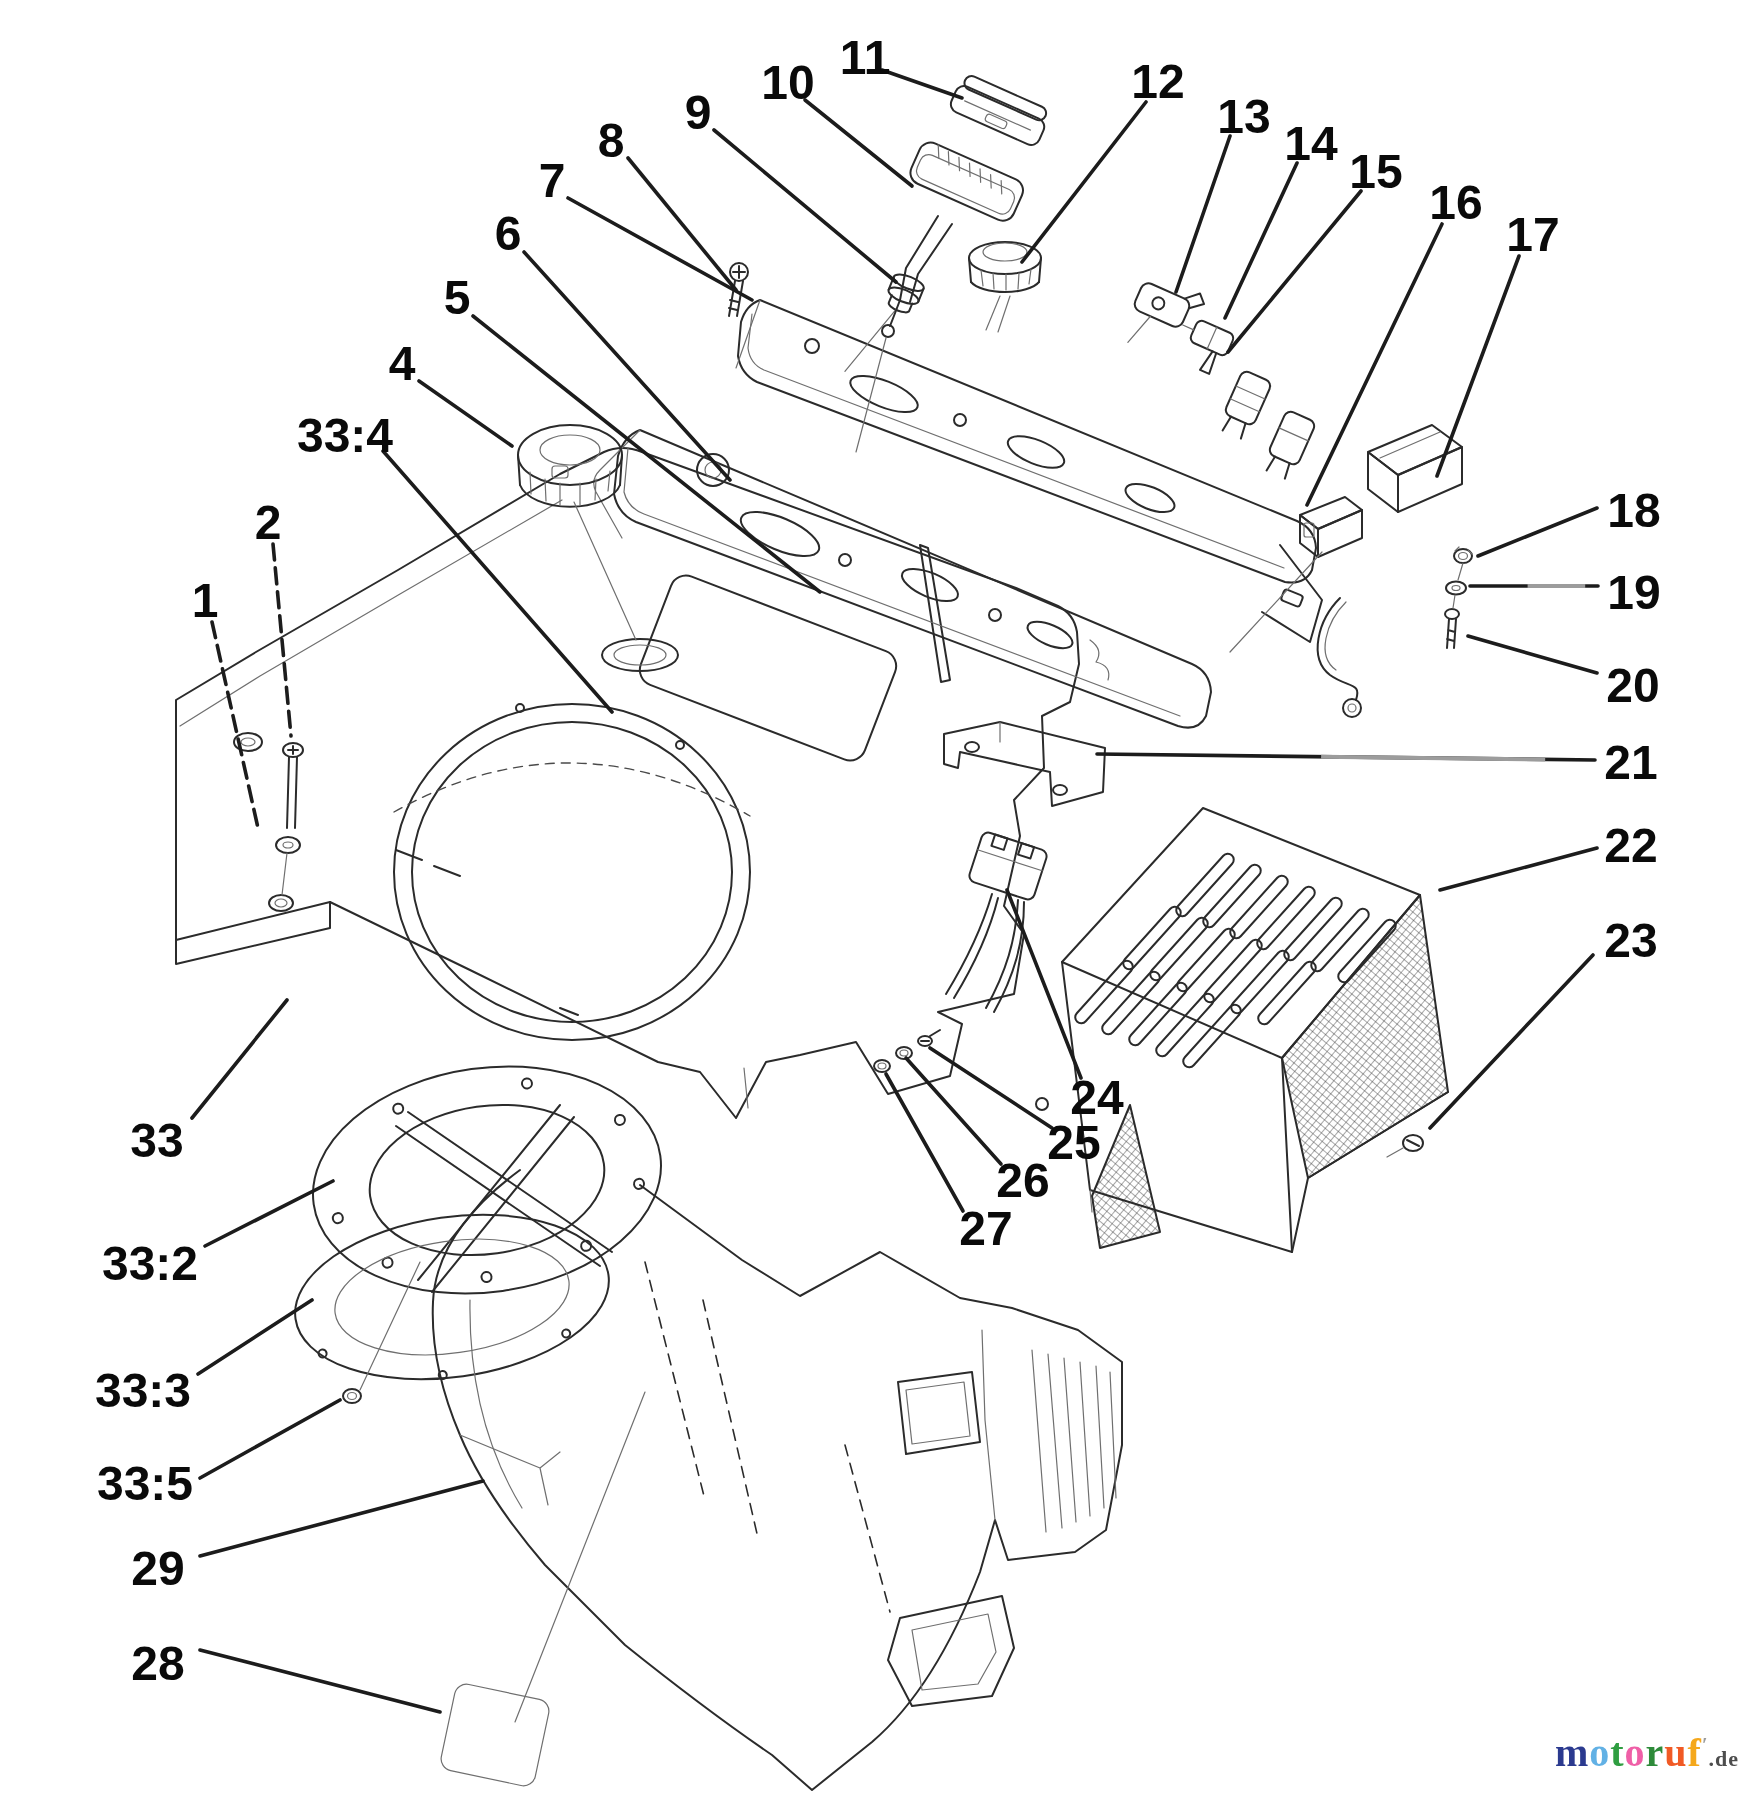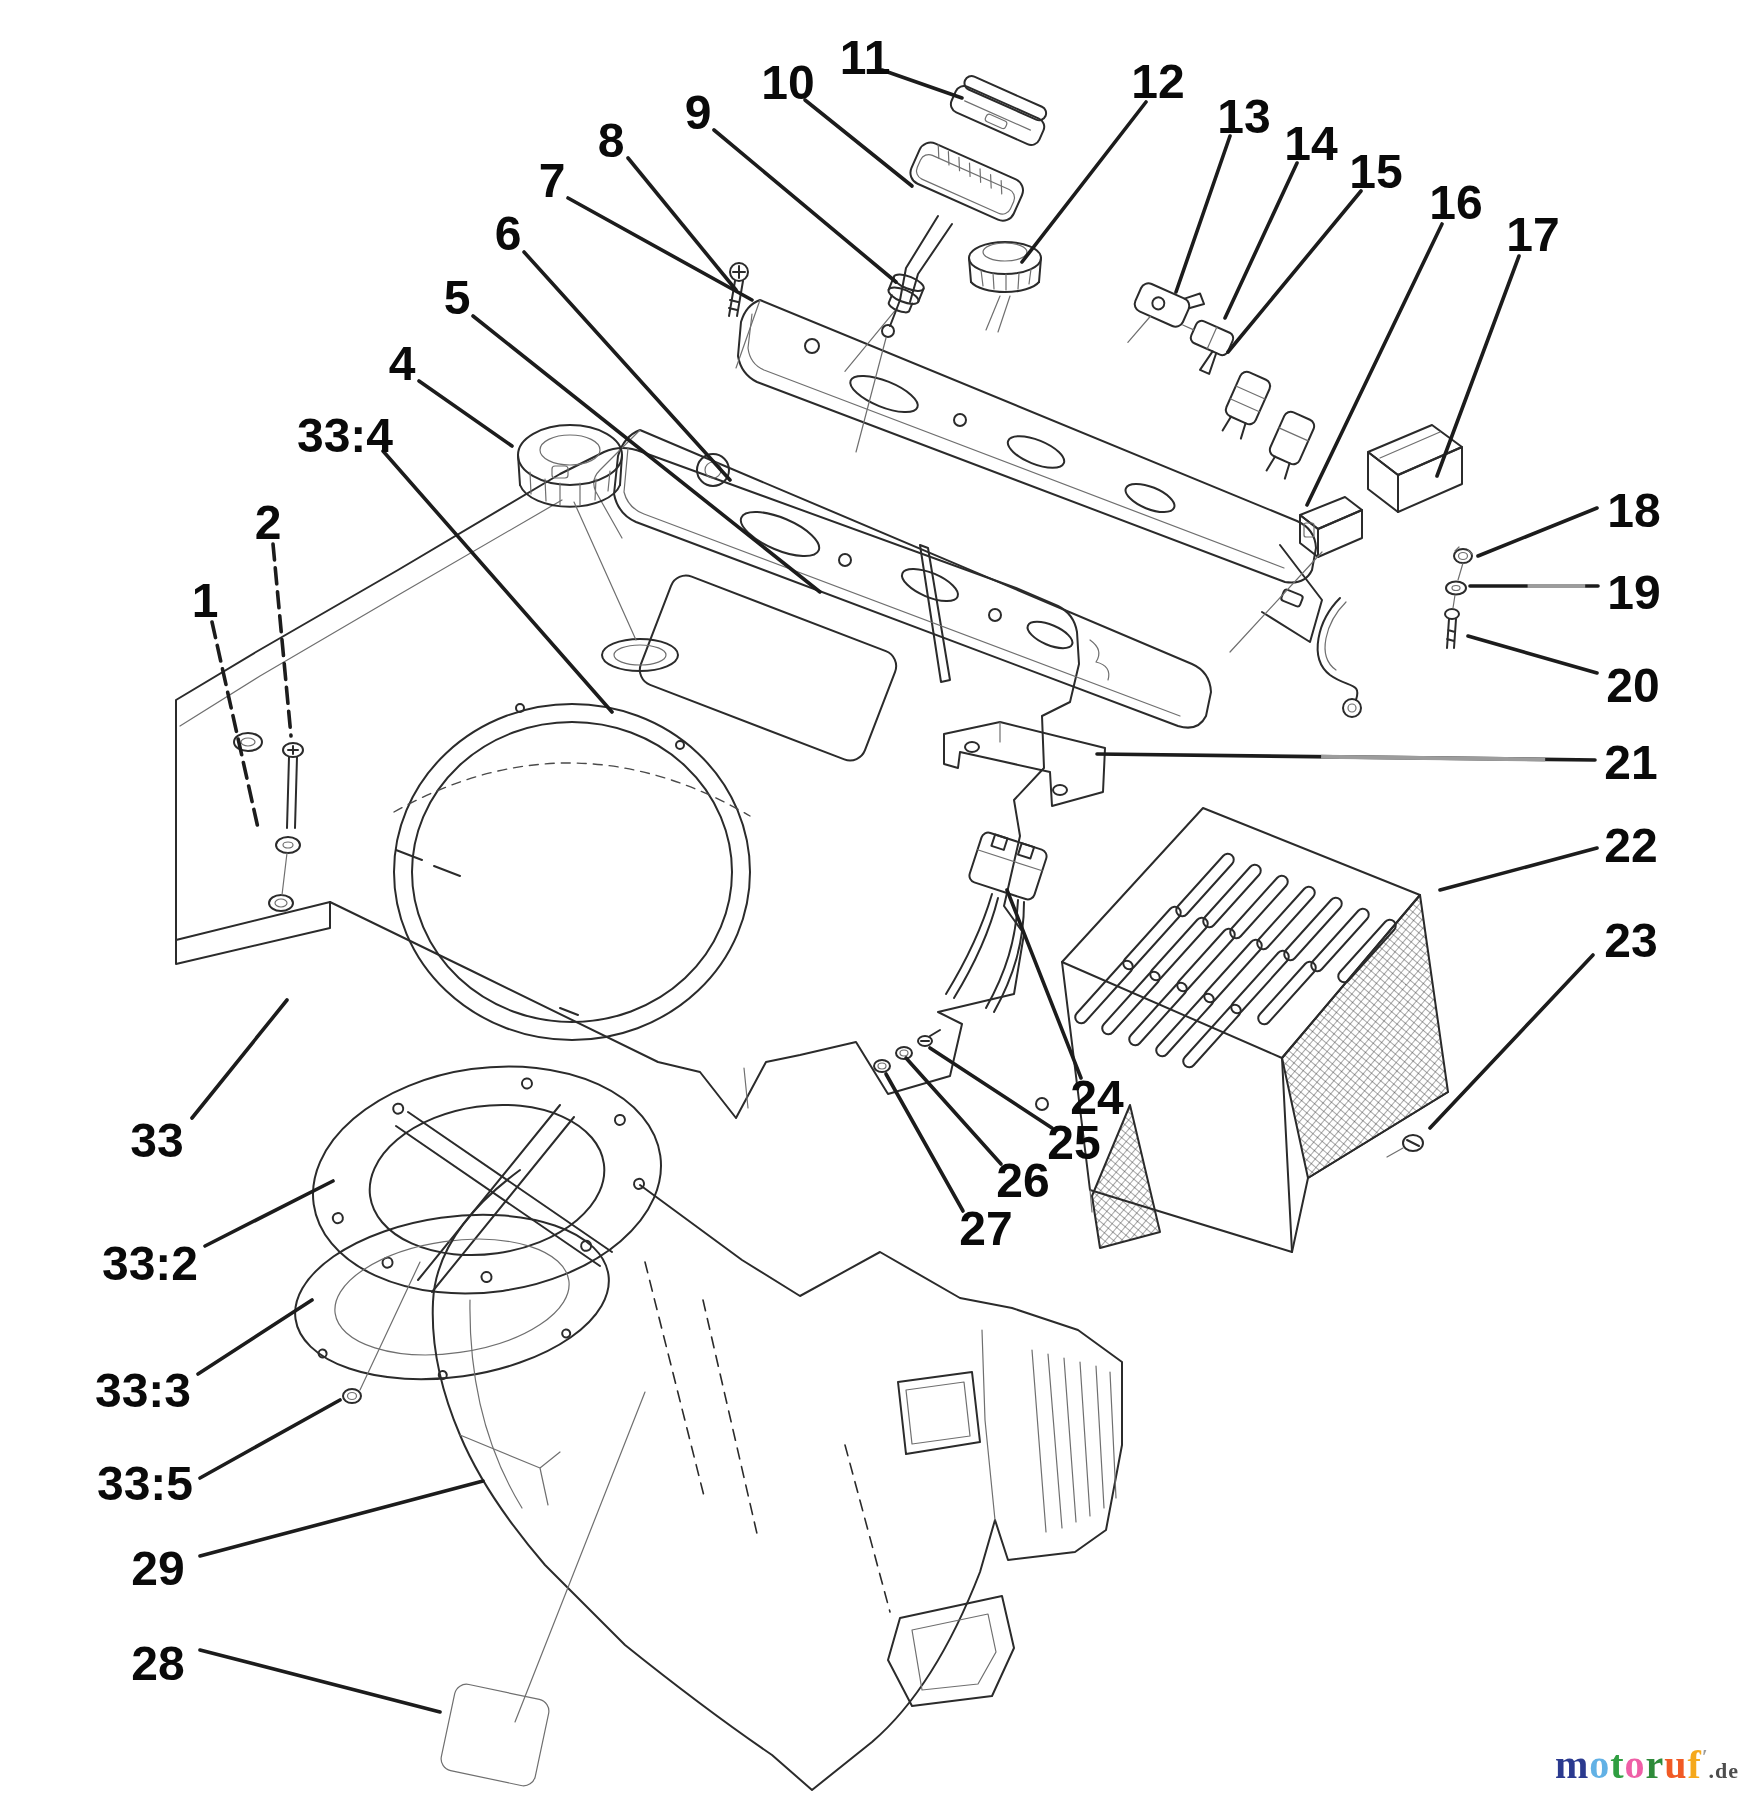--- a/index.html
+++ b/index.html
@@ -7,21 +7,21 @@
         font-family:"Liberation Sans",sans-serif;}
   svg{position:absolute;left:0;top:0;}
   .art{stroke:#2b2b2b;fill:none;stroke-width:2;stroke-linejoin:round;stroke-linecap:round;}
   .thin{stroke:#6f6f6f;stroke-width:1.2;}
   .dash{stroke-dasharray:11 8;stroke-width:1.6;}
   .hid{stroke-dasharray:9 7;stroke-width:1.4;stroke:#4a4a4a;}
   .leader{stroke:#1c1c1c;stroke-width:3.6;stroke-linecap:round;fill:none;}
   .leader-gray{stroke:#9c9c9c;stroke-width:4;stroke-linecap:butt;fill:none;}
   .callout{font-family:"Liberation Sans",sans-serif;font-weight:bold;font-size:48px;
            fill:#0a0a0a;text-anchor:middle;}
-  #watermark{position:absolute;right:12px;bottom:12px;
+  #watermark{position:absolute;right:12px;bottom:24px;
              font-family:"Liberation Serif",serif;font-weight:bold;font-size:40px;
              letter-spacing:1px;user-select:none;}
   #watermark .wm-suffix{font-size:22px;font-weight:bold;}
   #watermark .wm-tick{font-size:20px;vertical-align:14px;}
 </style>
 </head>
 <body>
 
 <div id="page">
   <svg id="diagram-svg" width="1751" height="1800" viewBox="0 0 1751 1800">

